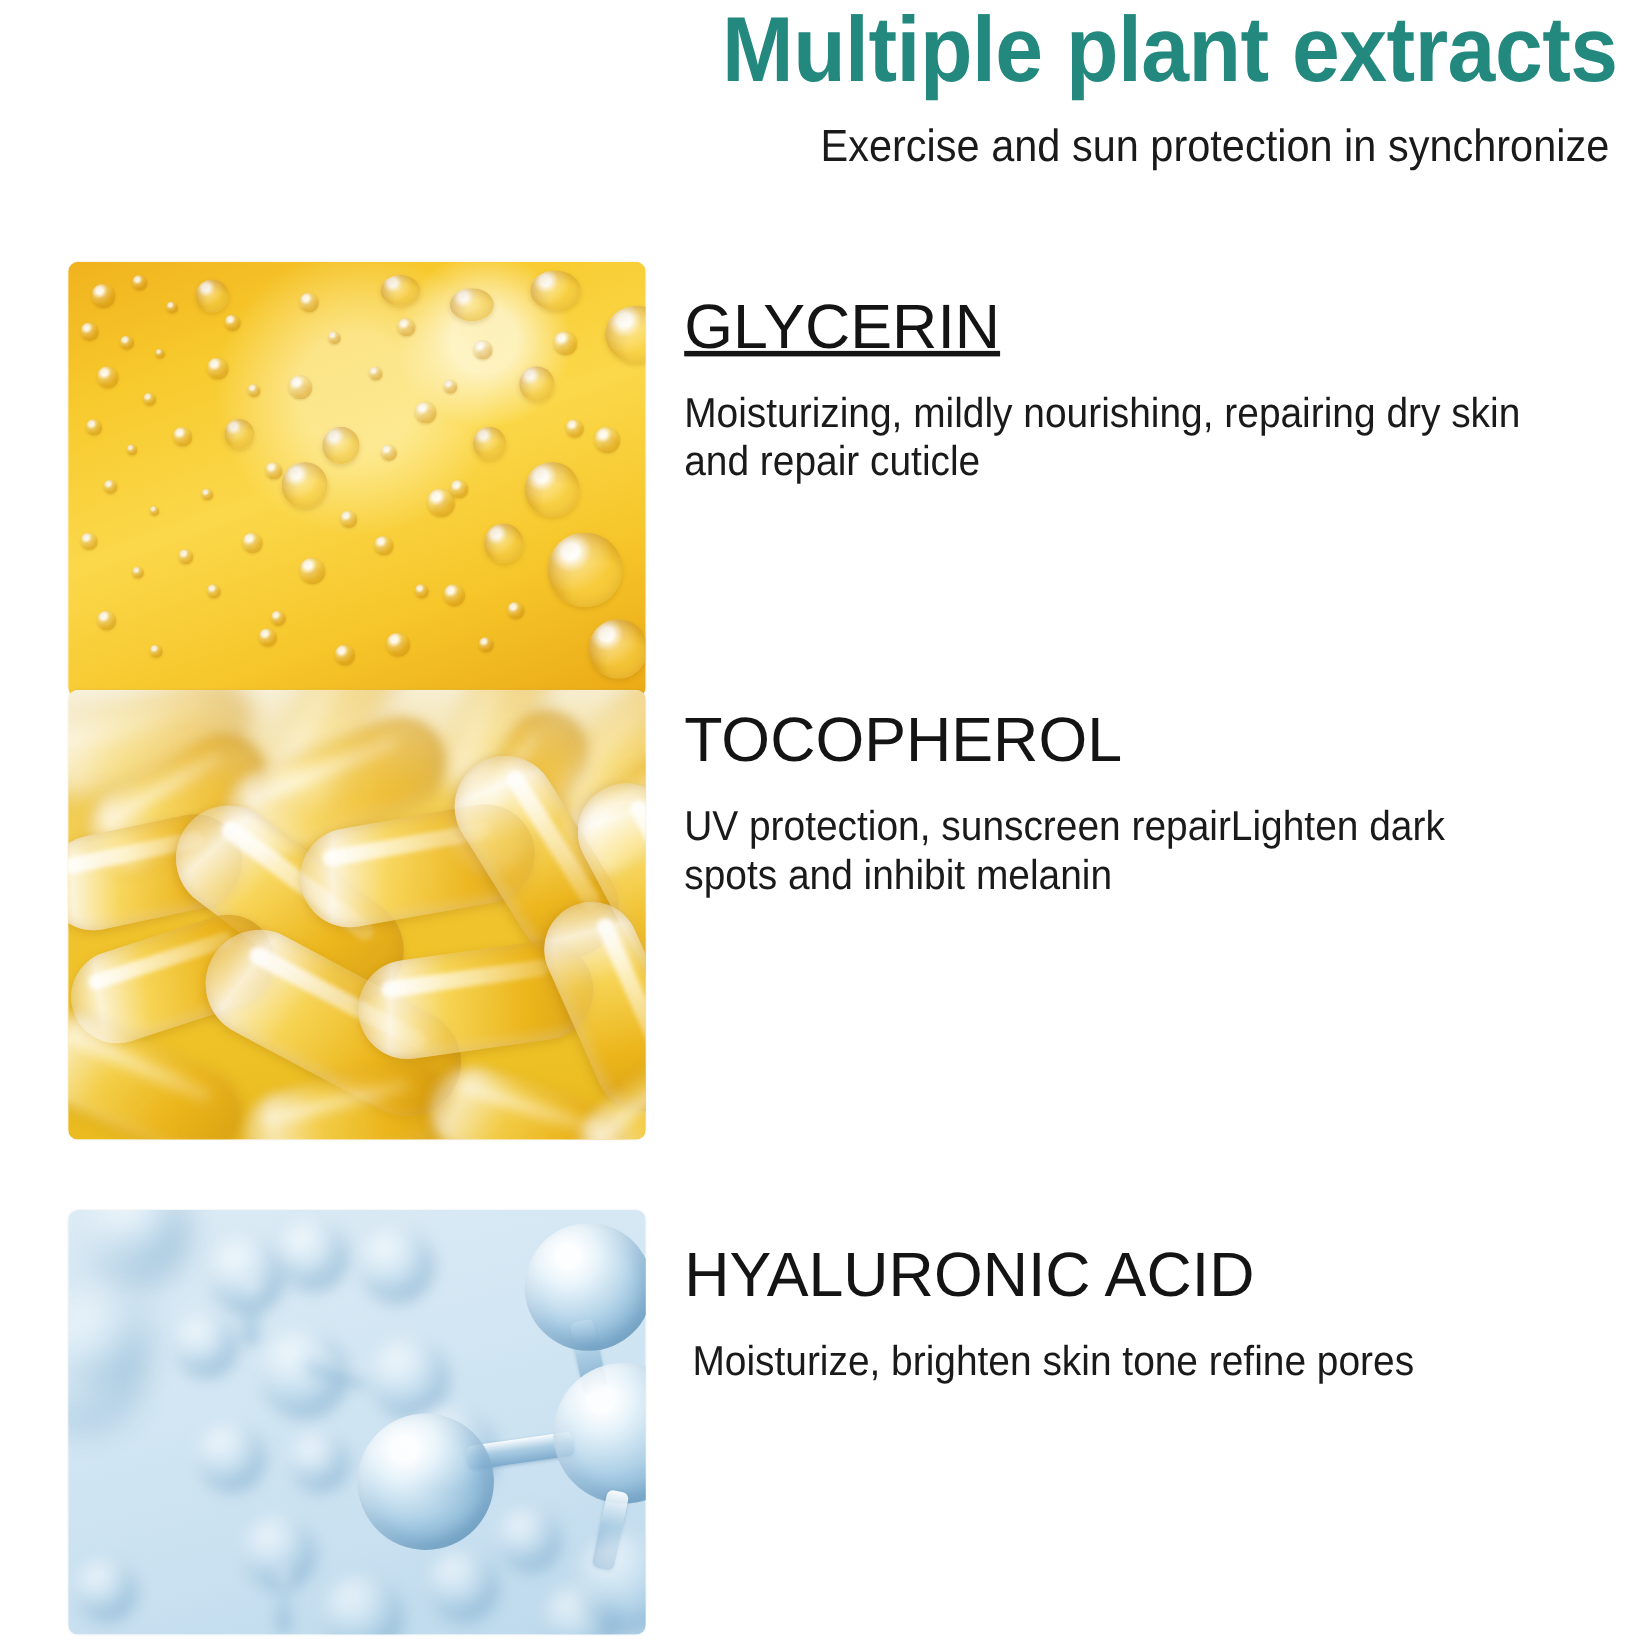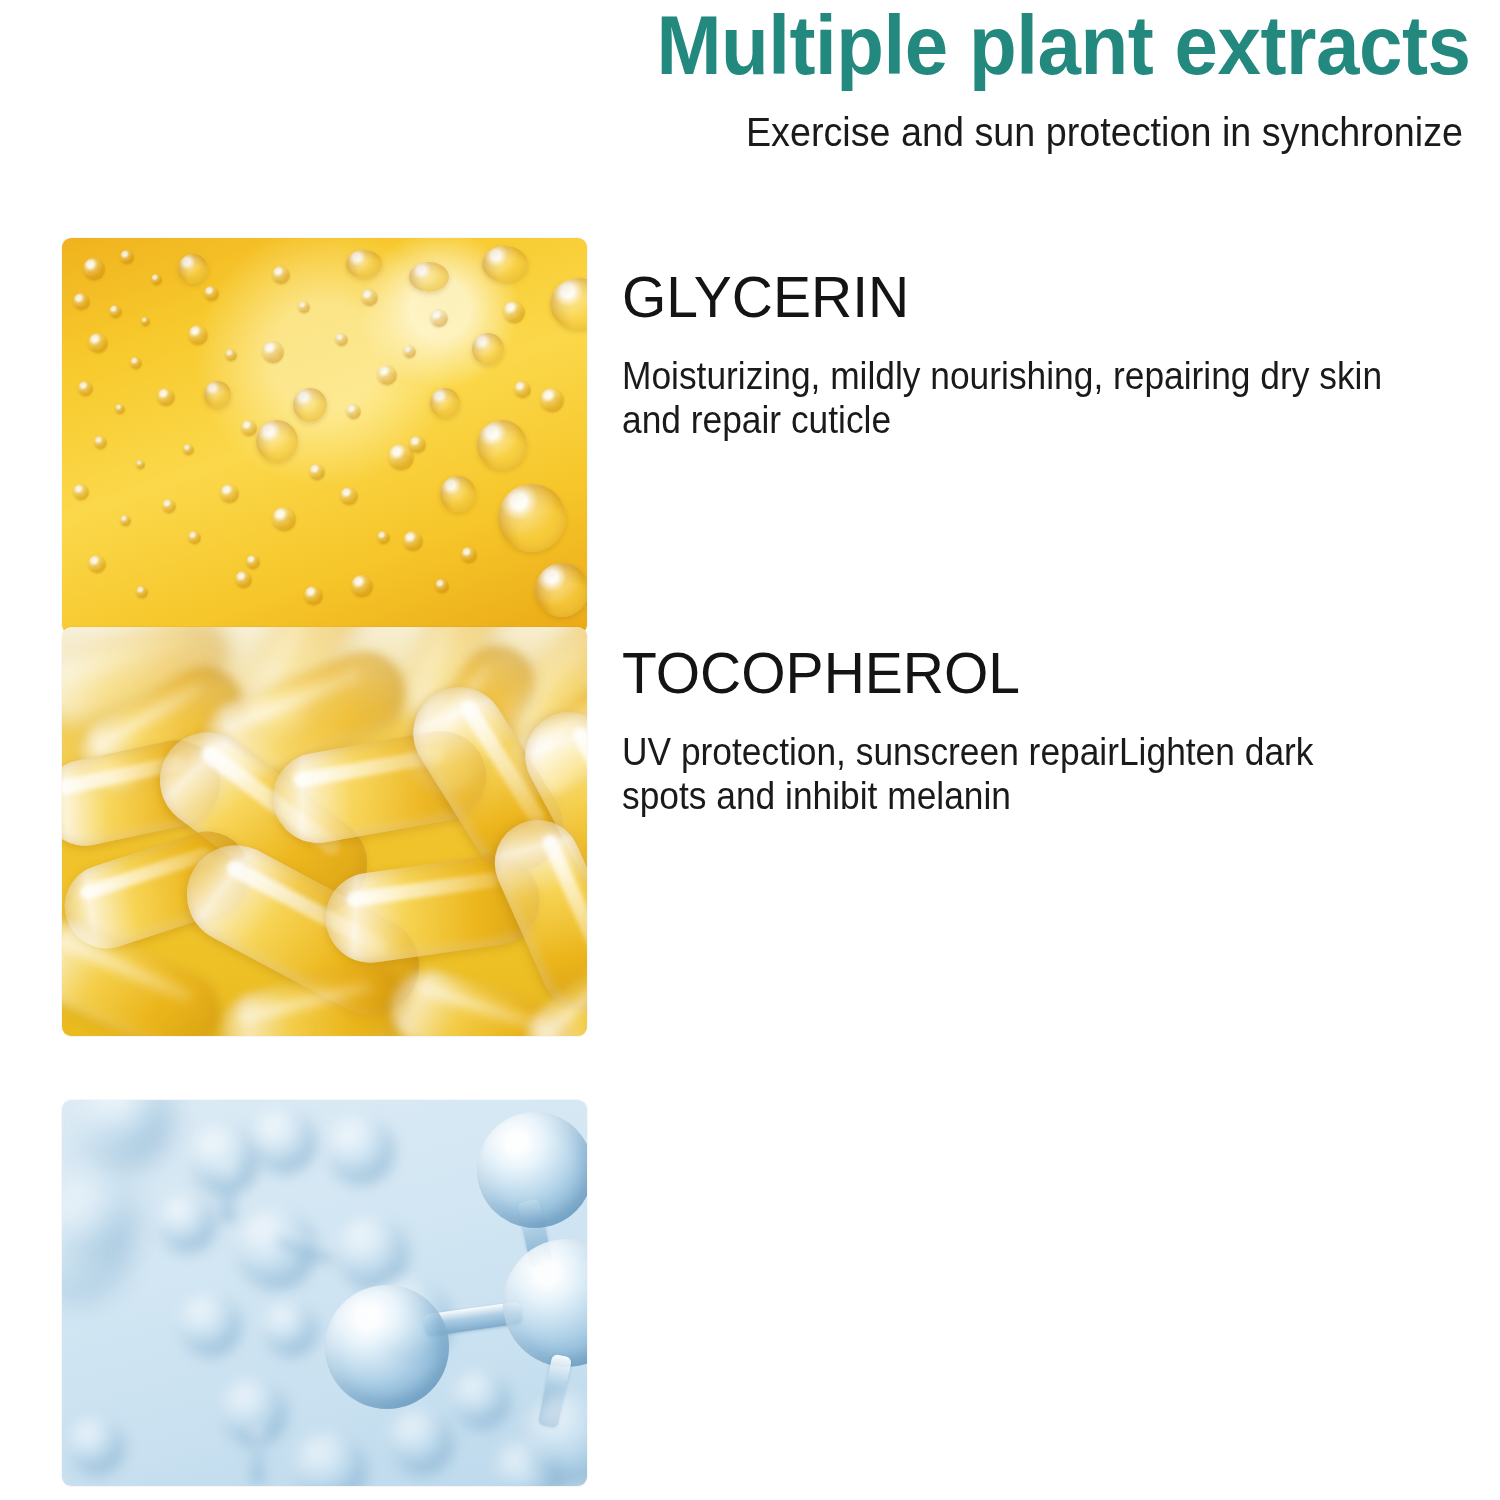--- a/index.html
+++ b/index.html
@@ -179,21 +179,21 @@
     margin: 0;
     font-family: "Liberation Sans Narrow", "Liberation Sans", sans-serif;
     font-size: 38px;
     line-height: 44px;
     font-weight: 400;
     color: #1a1a1a;
     transform: scaleX(0.93);
     transform-origin: left top;
     max-width: 900px;
   }
-  .row-1 .ing-name { padding-top: 28px; }
+  .row-1 .ing-name { padding-top: 28px; text-decoration: underline; }
   .row-1 .ing-desc { padding-top: 26px; }
   .row-2 .ing-name { padding-top: 15px; }
   .row-2 .ing-desc { padding-top: 26px; }
   .row-3 .ing-name { padding-top: 28px; }
   .row-3 .ing-desc { padding-top: 26px; padding-left: 8px; }
 </style>
 </head>
 <body>
 
 <div class="page">
@@ -339,15 +339,19 @@
         <span class="atom" style="left:79%;top:3%;width:116px;height:116px;"></span>
         <span class="bond" style="left:69%;top:54%;width:98px;height:22px;transform:rotate(-8deg);"></span>
         <span class="atom" style="left:84%;top:36%;width:128px;height:128px;"></span>
         <span class="atom" style="left:50%;top:48%;width:124px;height:124px;"></span>
         <span class="bond" style="left:92%;top:66%;width:20px;height:72px;transform:rotate(12deg);"></span>
         <span class="atom soft" style="left:88%;top:76%;width:92px;height:92px;"></span>
         <span class="atom soft2" style="left:-3%;top:18%;width:92px;height:92px;"></span>
         <span class="atom soft2" style="left:5%;top:-8%;width:84px;height:84px;"></span>
       </div>
     </div>
+    <div class="info">
+      <h2 class="ing-name">HYALURONIC ACID</h2>
+      <p class="ing-desc">Moisturize, brighten skin tone refine pores</p>
+    </div>
   </div>
 
 </div>
 
 </body></html>

